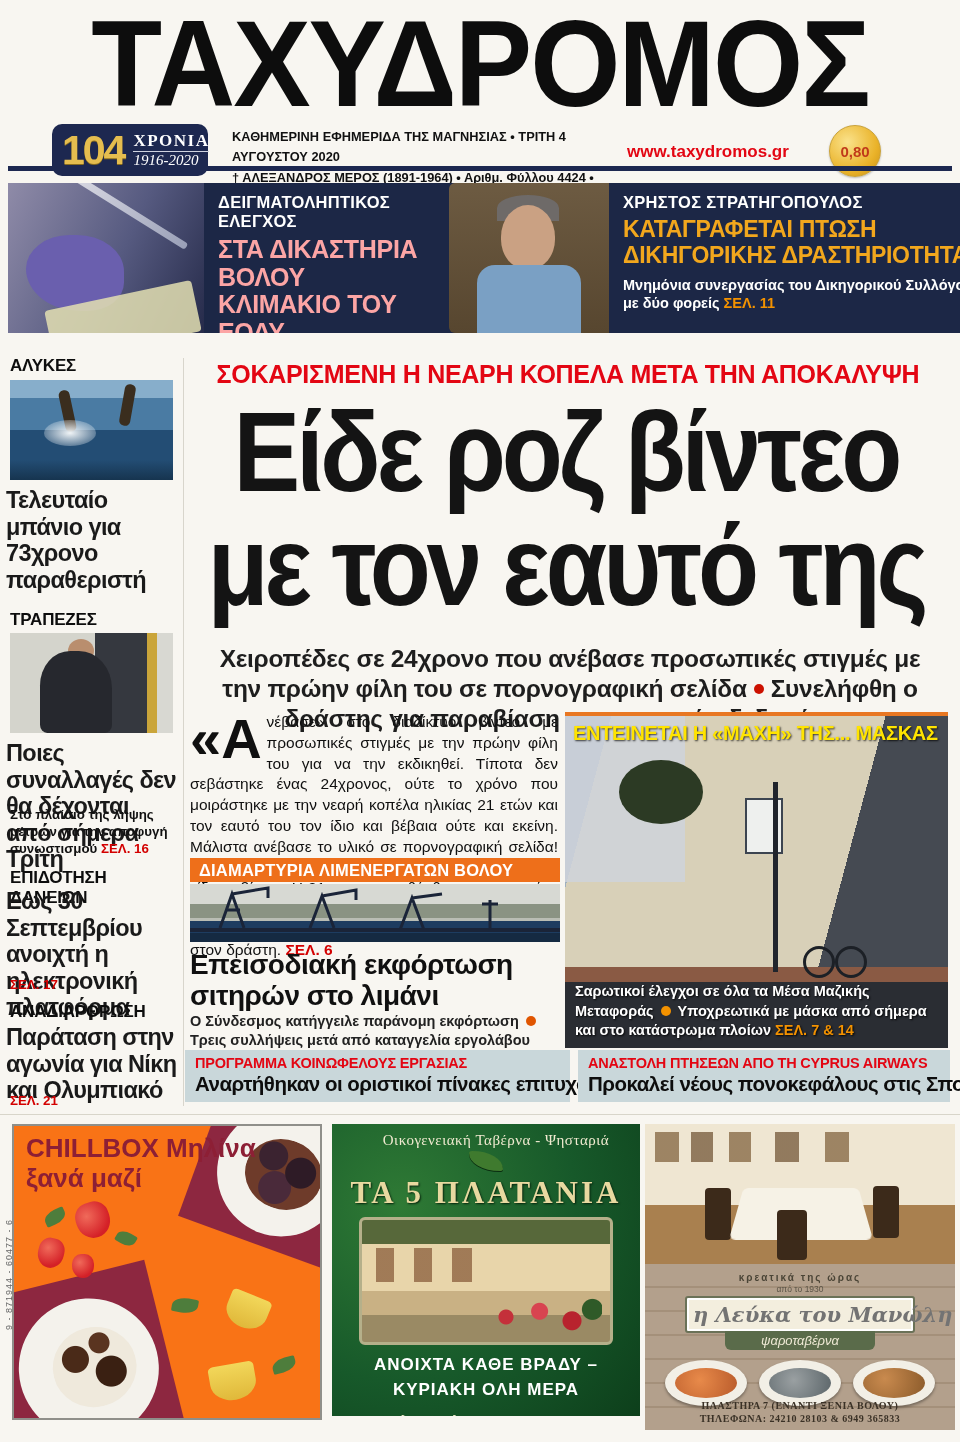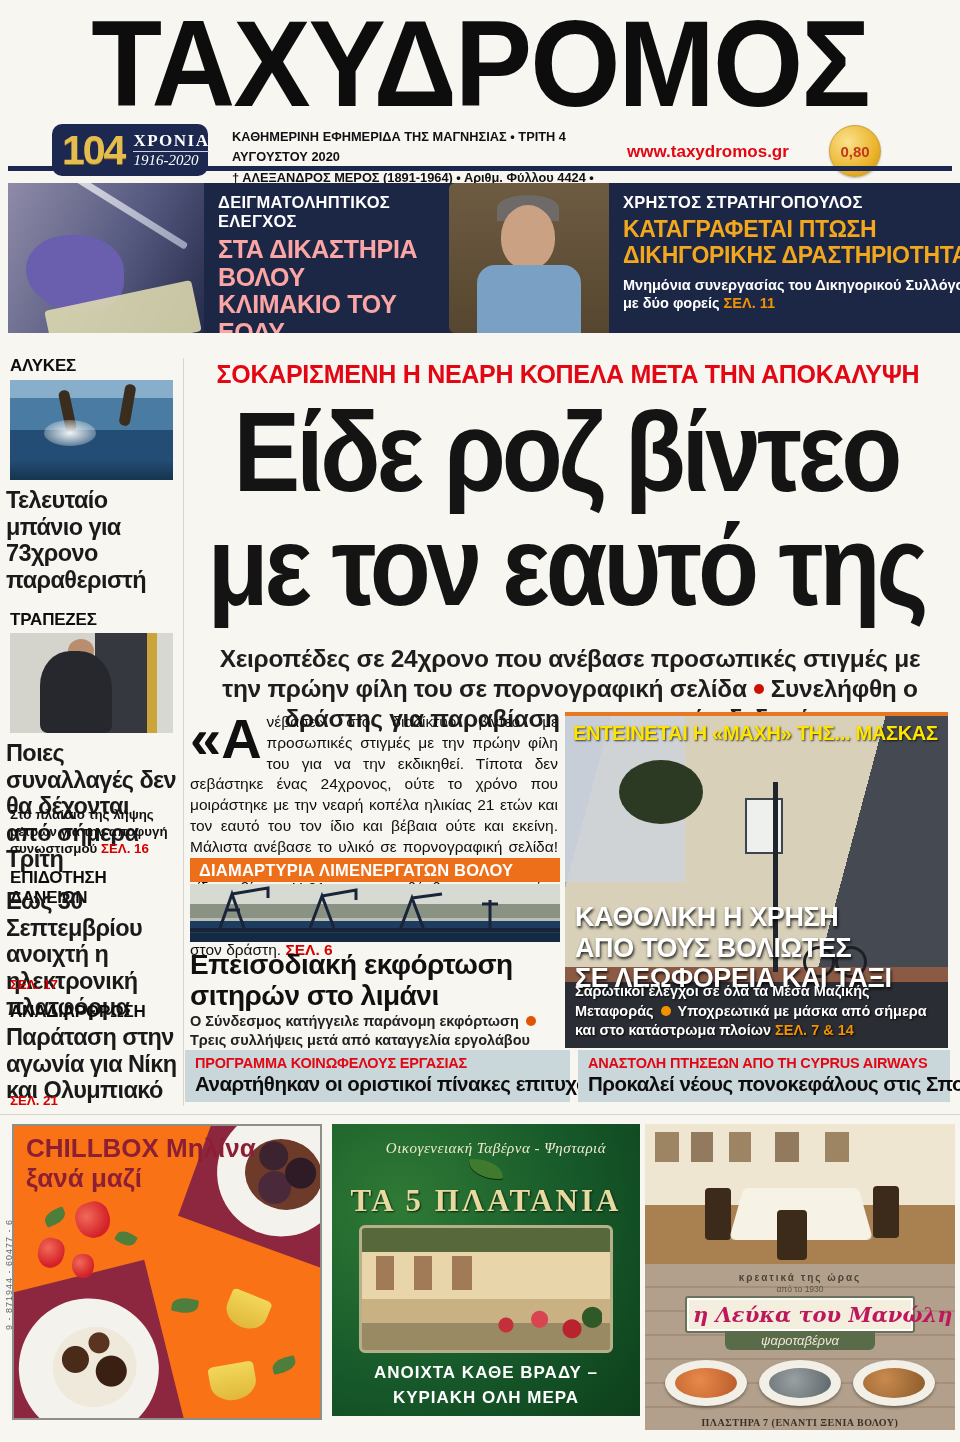--- a/index.html
+++ b/index.html
@@ -129,21 +129,21 @@
   .cb-choco{position:absolute;left:34px;top:30px;width:84px;height:80px;border-radius:50%;
     background:radial-gradient(circle at 30% 35%,#4a2a18 13px,transparent 14px),
                radial-gradient(circle at 68% 60%,#3a2012 15px,transparent 16px),
                radial-gradient(circle at 62% 22%,#5a3420 10px,transparent 11px),#efe9dc;}
   .strawb{position:absolute;border-radius:50% 50% 60% 60%;background:radial-gradient(circle at 35% 35%,#f06a5a,#d42027 70%);}
   .leafp{position:absolute;background:#4e7d3c;border-radius:60% 10% 60% 10%;}
   .pine{position:absolute;background:linear-gradient(#f2d75a,#e0b83a);border-radius:12% 12% 50% 50%;}
 
   .ad-platania{left:332px;width:308px;height:292px;color:#fff;text-align:center;
     background:radial-gradient(circle at 22% 28%,#2f7a35,#17592a 55%,#0d3f1b);}
-  .pl-arc{font-family:"Liberation Serif",serif;font-style:italic;font-size:15px;color:#f0ead0;padding-top:16px;letter-spacing:.5px;margin-left:20px;}
+  .pl-arc{font-family:"Liberation Serif",serif;font-size:15px;color:#f0ead0;padding-top:8px;letter-spacing:.5px;margin-left:20px;}
   .pl-leaf{width:34px;height:20px;margin:2px auto 0 auto;background:#3f7a2e;border-radius:10% 90% 10% 90%;box-shadow:0 1px 0 #0a2e10;}
   .pl-title{font-family:"Liberation Serif",serif;font-weight:bold;font-size:31px;color:#e8d9a0;
     letter-spacing:3px;margin-top:4px;text-shadow:1px 1px 2px #06230c;}
   .pl-photo{width:248px;height:122px;margin:6px auto 0 auto;border:3px solid #b5b08a;border-radius:6px;position:relative;overflow:hidden;
     background:linear-gradient(#57683a 0 20%,#e8d5aa 20% 58%,#c9b184 58% 78%,#9a8a64 78%);}
   .pl-flowers{position:absolute;right:8px;bottom:6px;width:120px;height:38px;
     background:radial-gradient(circle at 20% 50%,#c4303a 7px,transparent 8px),
                radial-gradient(circle at 48% 35%,#d84450 8px,transparent 9px),
                radial-gradient(circle at 75% 60%,#b8232e 9px,transparent 10px),
                radial-gradient(circle at 92% 30%,#2f5a28 10px,transparent 11px);}
@@ -158,27 +158,27 @@
   .lf-frames{position:absolute;left:10px;top:8px;width:290px;height:30px;
     background:linear-gradient(90deg,#7a5a34 0 24px,transparent 24px 36px,#6a4c2c 36px 58px,transparent 58px 74px,#7a5a34 74px 96px,transparent 96px 120px,#6a4c2c 120px 144px,transparent 144px 170px,#7a5a34 170px 194px,transparent 194px);opacity:.7;}
   .lf-table{position:absolute;left:92px;top:58px;width:128px;height:58px;background:#f6f2e6;border-radius:6px;transform:perspective(120px) rotateX(28deg);}
   .lf-chair{position:absolute;width:26px;height:52px;background:#3c2a1a;border-radius:4px;}
   .lf-wood{position:absolute;left:0;top:140px;width:100%;height:166px;
     background:repeating-linear-gradient(#b3a08c 0 22px,#a4907a 22px 24px);}
   .lf-badge{position:absolute;left:50%;top:148px;transform:translateX(-50%);width:230px;text-align:center;}
   .lf-arc{font-size:10px;letter-spacing:2px;color:#4a4436;font-weight:bold;}
   .lf-since{font-size:8.5px;color:#5a5346;margin-top:1px;}
   .lf-card{margin-top:2px;background:#f3eede;border:2px solid #6b7258;border-radius:3px;padding:4px 6px;box-shadow:inset 0 0 0 2px #fff;}
-  .lf-title{font-family:"DejaVu Serif",serif;font-style:italic;font-weight:bold;font-size:21px;color:#be185d;white-space:nowrap;}
+  .lf-title{font-family:"DejaVu Serif",serif;font-style:italic;font-weight:bold;font-size:21px;color:#737373;white-space:nowrap;}
   .lf-ribbon{margin:-2px auto 0 auto;width:150px;background:#5a6b4a;color:#f0ead6;font-style:italic;
     font-size:13px;padding:2px 0;border-radius:0 0 6px 6px;}
   .lf-plates{position:absolute;left:0;top:236px;width:100%;display:flex;justify-content:center;gap:12px;}
   .lf-plate{width:82px;height:46px;border-radius:50%;background:#f2efe6;display:flex;align-items:center;justify-content:center;box-shadow:0 2px 3px rgba(0,0,0,.35);}
   .lf-food{width:62px;height:30px;border-radius:50%;}
-  .lf-addr{position:absolute;left:0;top:292px;width:100%;text-align:center;
+  .lf-addr{position:absolute;left:0;top:275px;width:100%;text-align:center;
     font-family:"Liberation Serif",serif;font-weight:bold;font-size:10px;color:#3a3126;letter-spacing:.5px;line-height:1.3;}
 
   .margin-code{left:4px;top:1330px;transform:rotate(-90deg);transform-origin:0 0;
     font-size:9px;color:#666;letter-spacing:1px;white-space:nowrap;}
   .rule-ads{left:0;top:1114px;width:960px;height:1px;background:#d8d5ca;}
   .sb-vline{left:183px;top:358px;width:1px;height:748px;background:#d8d5cc;}
 </style>
 </head>
 <body>
 
@@ -309,25 +309,20 @@
   <div class="abs mask-box">
     <div class="mask-bldg"></div>
     <div class="mask-tree"></div>
     <div class="mask-street"></div>
     <div class="mask-sign"></div>
     <div class="mask-pole"></div>
     <div class="bike-wheel" style="left:238px"></div>
     <div class="bike-wheel" style="left:270px"></div>
     <div class="mask-topbar"></div>
     <div class="mask-kicker">ΕΝΤΕΙΝΕΤΑΙ Η «ΜΑΧΗ» ΤΗΣ... ΜΑΣΚΑΣ</div>
-    <div class="mask-head">
-      <span>ΚΑΘΟΛΙΚΗ Η ΧΡΗΣΗ</span>
-      <span>ΑΠΟ ΤΟΥΣ ΒΟΛΙΩΤΕΣ</span>
-      <span>ΣΕ ΛΕΩΦΟΡΕΙΑ ΚΑΙ ΤΑΞΙ</span>
-    </div>
     <div class="mask-sub">
       <span>Σαρωτικοί έλεγχοι σε όλα τα Μέσα Μαζικής Μεταφοράς</span><span class="bullet bullet-orange"></span><span>Υποχρεωτικά με μάσκα από σήμερα και στο κατάστρωμα πλοίων</span>
       <span class="pg-orange">ΣΕΛ. 7 &amp; 14</span>
     </div>
   </div>
 
   <div class="abs strip strip1">
     <div class="strip-kicker">ΠΡΟΓΡΑΜΜΑ ΚΟΙΝΩΦΕΛΟΥΣ ΕΡΓΑΣΙΑΣ</div>
     <div class="strip-head">
       <span>Αναρτήθηκαν οι οριστικοί πίνακες επιτυχόντων</span>

